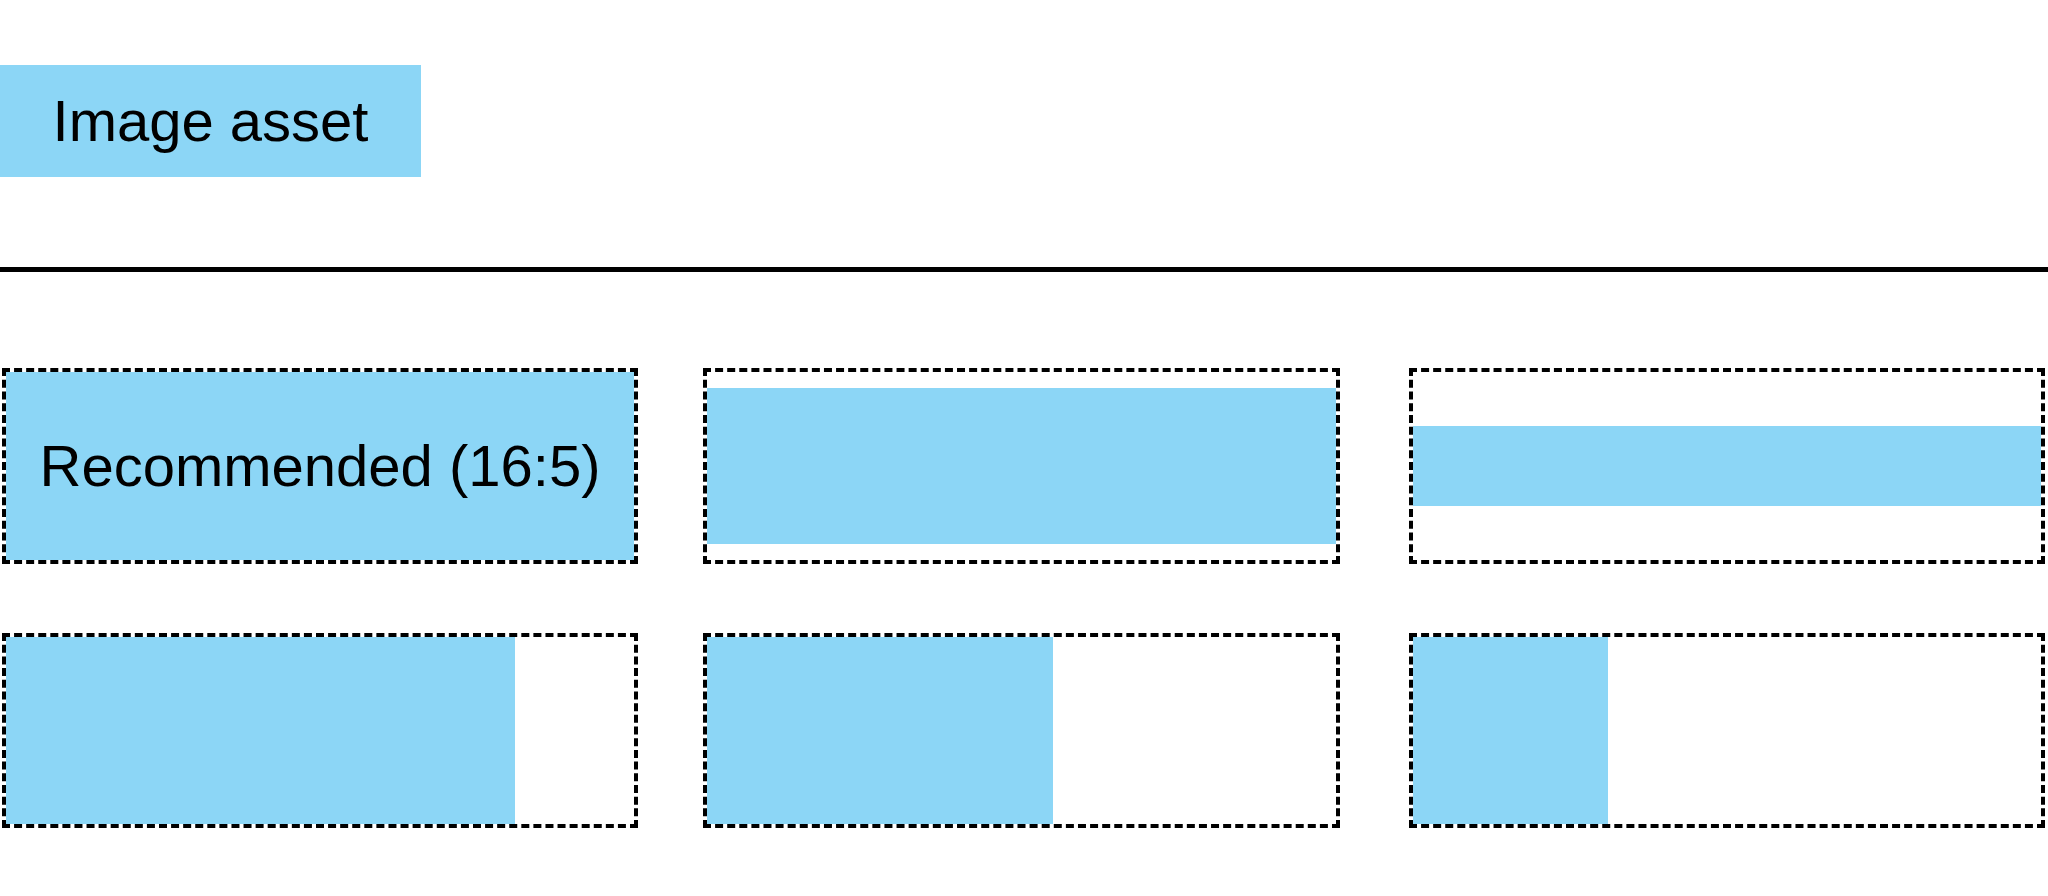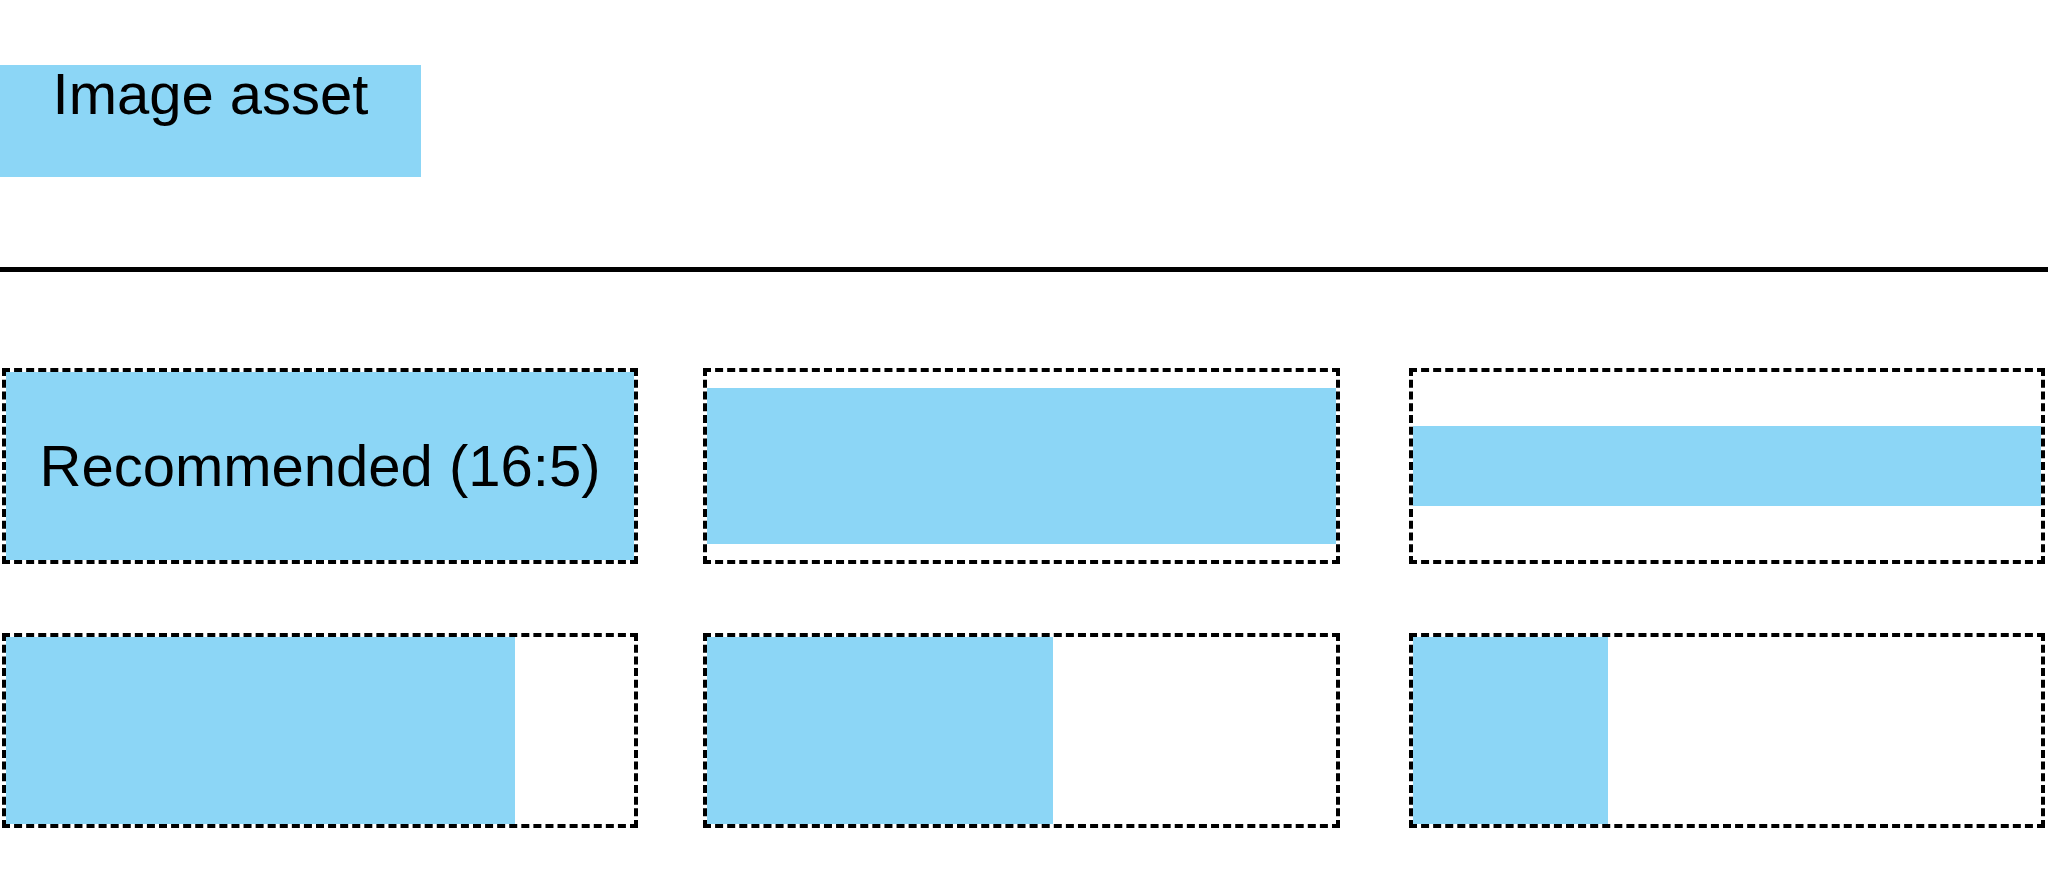--- a/index.html
+++ b/index.html
@@ -19,21 +19,21 @@
   .label-text{
     font-size:58px;
     line-height:1;
     color:var(--ink);
     white-space:nowrap;
   }
   
   .legend-asset{
     position:absolute;left:0;top:65px;width:421px;height:112px;
     background:var(--blue);
-    display:flex;justify-content:center;
+    display:flex;align-items:center;justify-content:center;
   }
   .legend-header{
     position:absolute;left:455px;top:65px;width:905px;height:112px;
     box-sizing:border-box;border:4px dashed var(--ink);
     background:var(--bg);
     display:flex;align-items:center;justify-content:center;
   }
   
   .separator{
     position:absolute;left:0;top:267px;width:2048px;height:5px;

